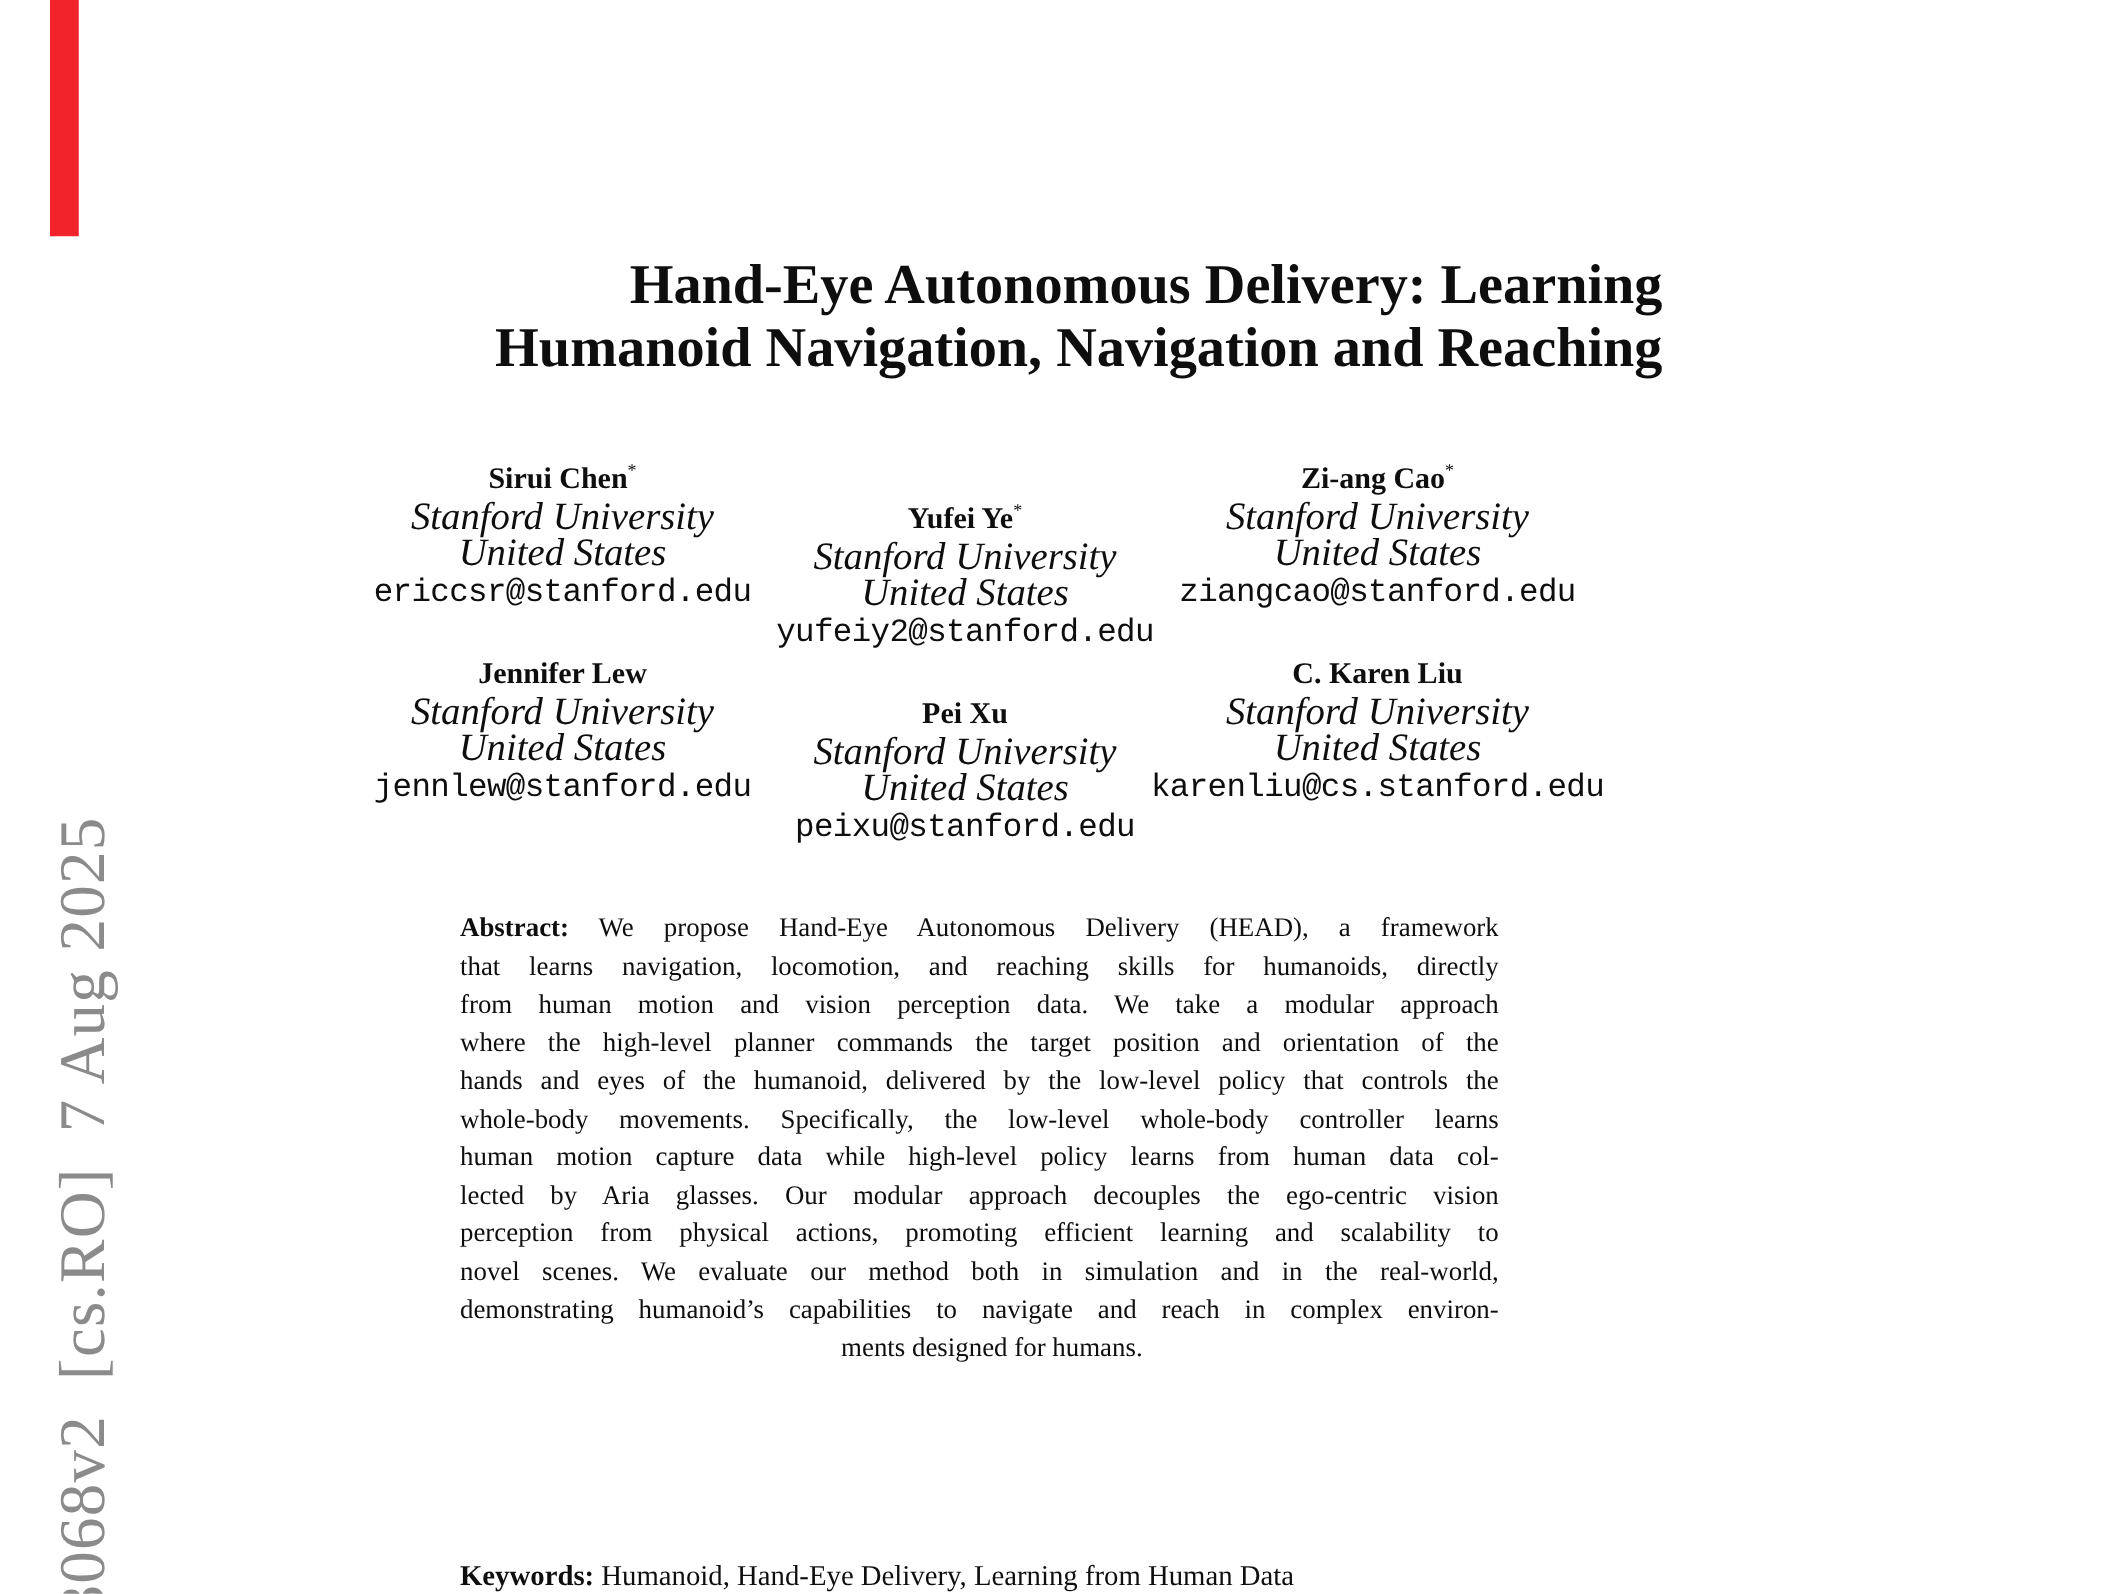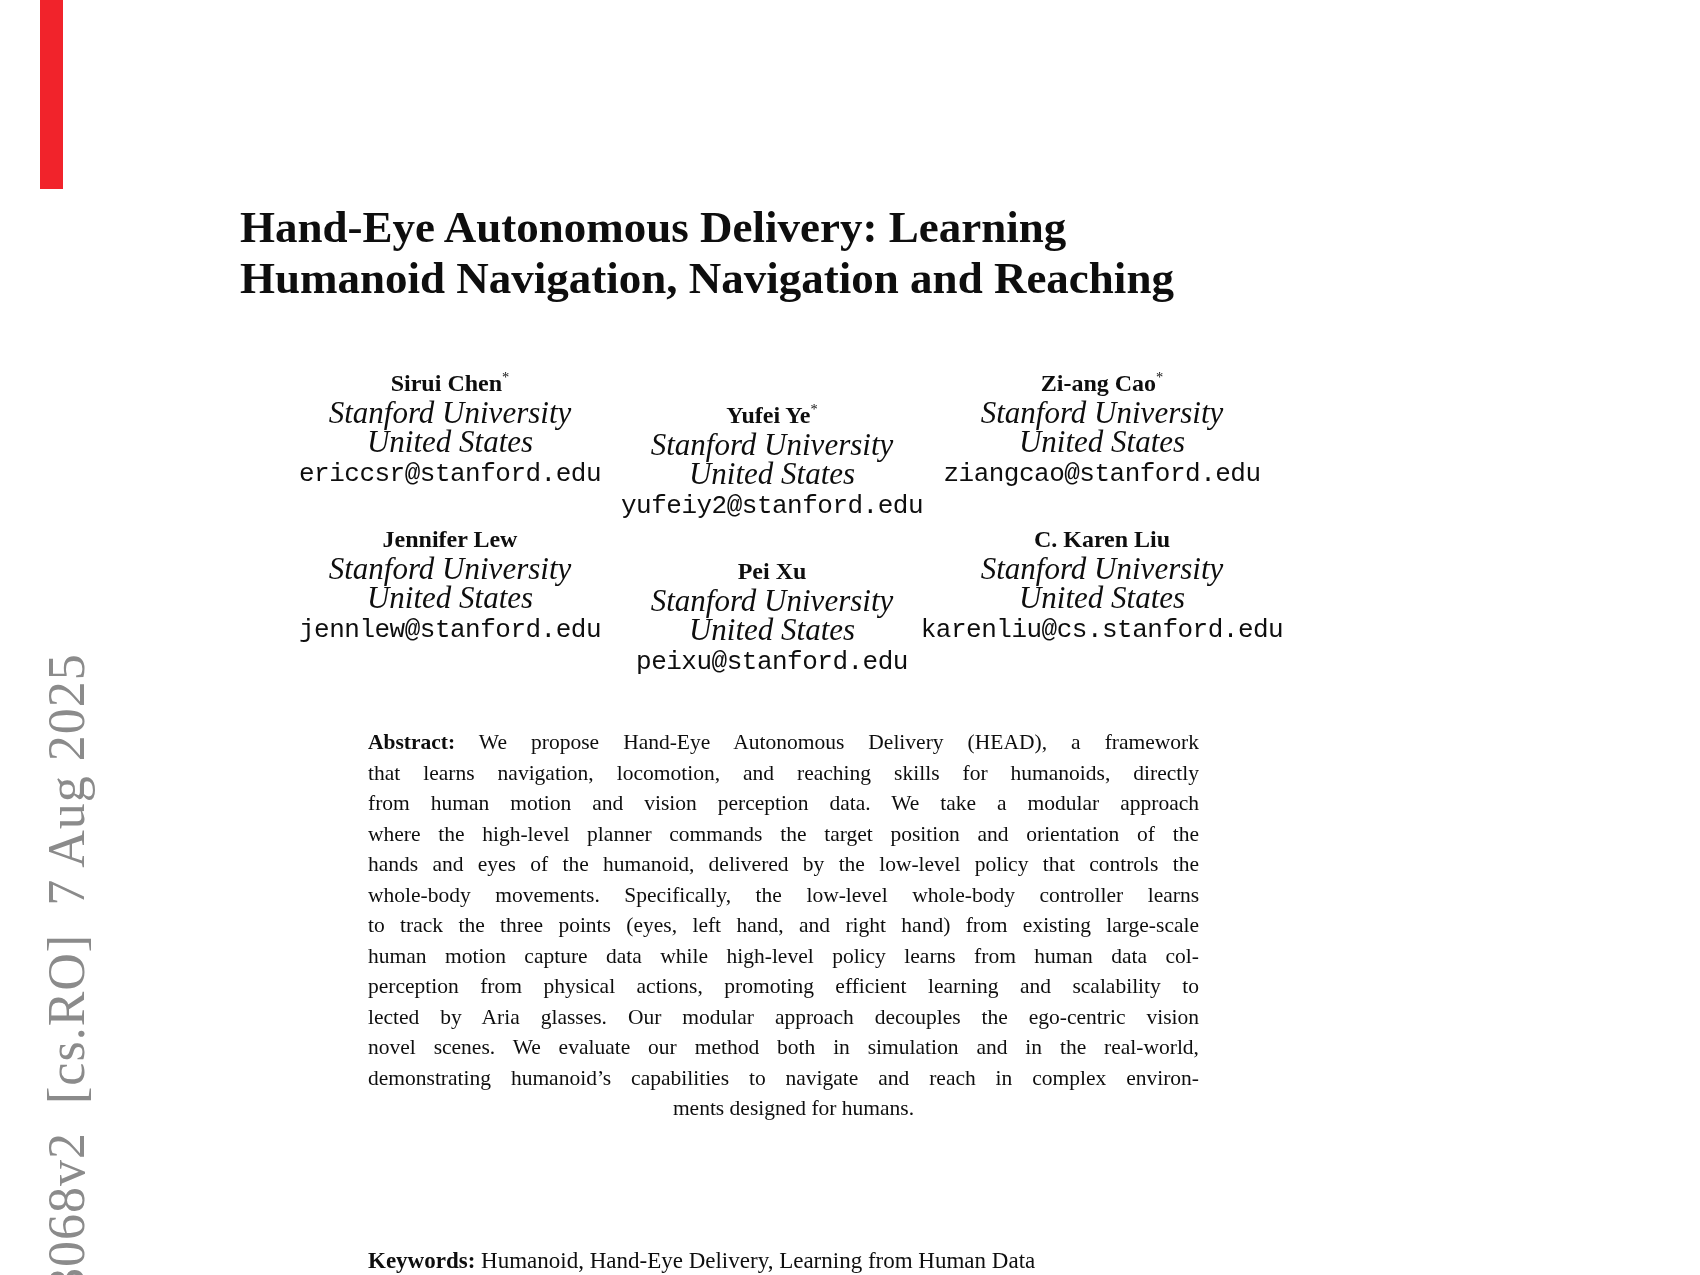--- a/index.html
+++ b/index.html
@@ -15,21 +15,21 @@
   }
   .arxiv-stamp{
     position:absolute;left:38px;top:1294px;
     transform:rotate(-90deg);transform-origin:0 0;
     font-size:52px;line-height:58px;color:#8b8b8b;
     white-space:pre;letter-spacing:1px;
   }
   
   .title{
     position:absolute;left:240px;top:202px;width:1090px;
-    text-align:left;font-weight:bold;font-size:45px;line-height:51px;font-family:Liberation Serif, serif;
+    text-align:right;font-weight:bold;font-size:45px;line-height:51px;font-family:Liberation Serif, serif;
   }
   
   .author{position:absolute;width:380px;text-align:center;}
   .author .name{font-weight:bold;font-size:24px;line-height:29px;}
   .author .name sup{font-weight:normal;font-size:60%;}
   .author .affil,.author .country{font-size:31px;line-height:29px;font-style:italic;}
   .author .email{
     font-family:"Liberation Mono", monospace;
     font-size:26px;line-height:25px;margin-top:6px;letter-spacing:-0.5px;
   }
@@ -97,24 +97,23 @@
   <div class="email">karenliu@cs.stanford.edu</div>
 </div>
 
 <div class="abstract">
   <div class="line"><b>Abstract:</b> <span>We propose Hand-Eye Autonomous Delivery (HEAD), a framework</span></div>
   <div class="line">that learns navigation, locomotion, and reaching skills for humanoids, directly</div>
   <div class="line">from human motion and vision perception data. We take a modular approach</div>
   <div class="line">where the high-level planner commands the target position and orientation of the</div>
   <div class="line">hands and eyes of the humanoid, delivered by the low-level policy that controls the</div>
   <div class="line">whole-body movements. Specifically, the low-level whole-body controller learns</div>
-  <div class="line">to track the three points (eyes, left hand, and right hand) from existing large-scale</div>
   <div class="line">human motion capture data while high-level policy learns from human data col-</div>
+  <div class="line">lected by Aria glasses. Our modular approach decouples the ego-centric vision</div>
   <div class="line">perception from physical actions, promoting efficient learning and scalability to</div>
-  <div class="line">lected by Aria glasses. Our modular approach decouples the ego-centric vision</div>
   <div class="line">novel scenes. We evaluate our method both in simulation and in the real-world,</div>
   <div class="line">demonstrating humanoid’s capabilities to navigate and reach in complex environ-</div>
   <div class="line last">ments designed for humans.</div>
 </div>
 
 <div class="keywords">
   <b>Keywords:</b>
   <span>Humanoid, Hand-Eye Delivery, Learning from Human Data</span>
 </div>
 

